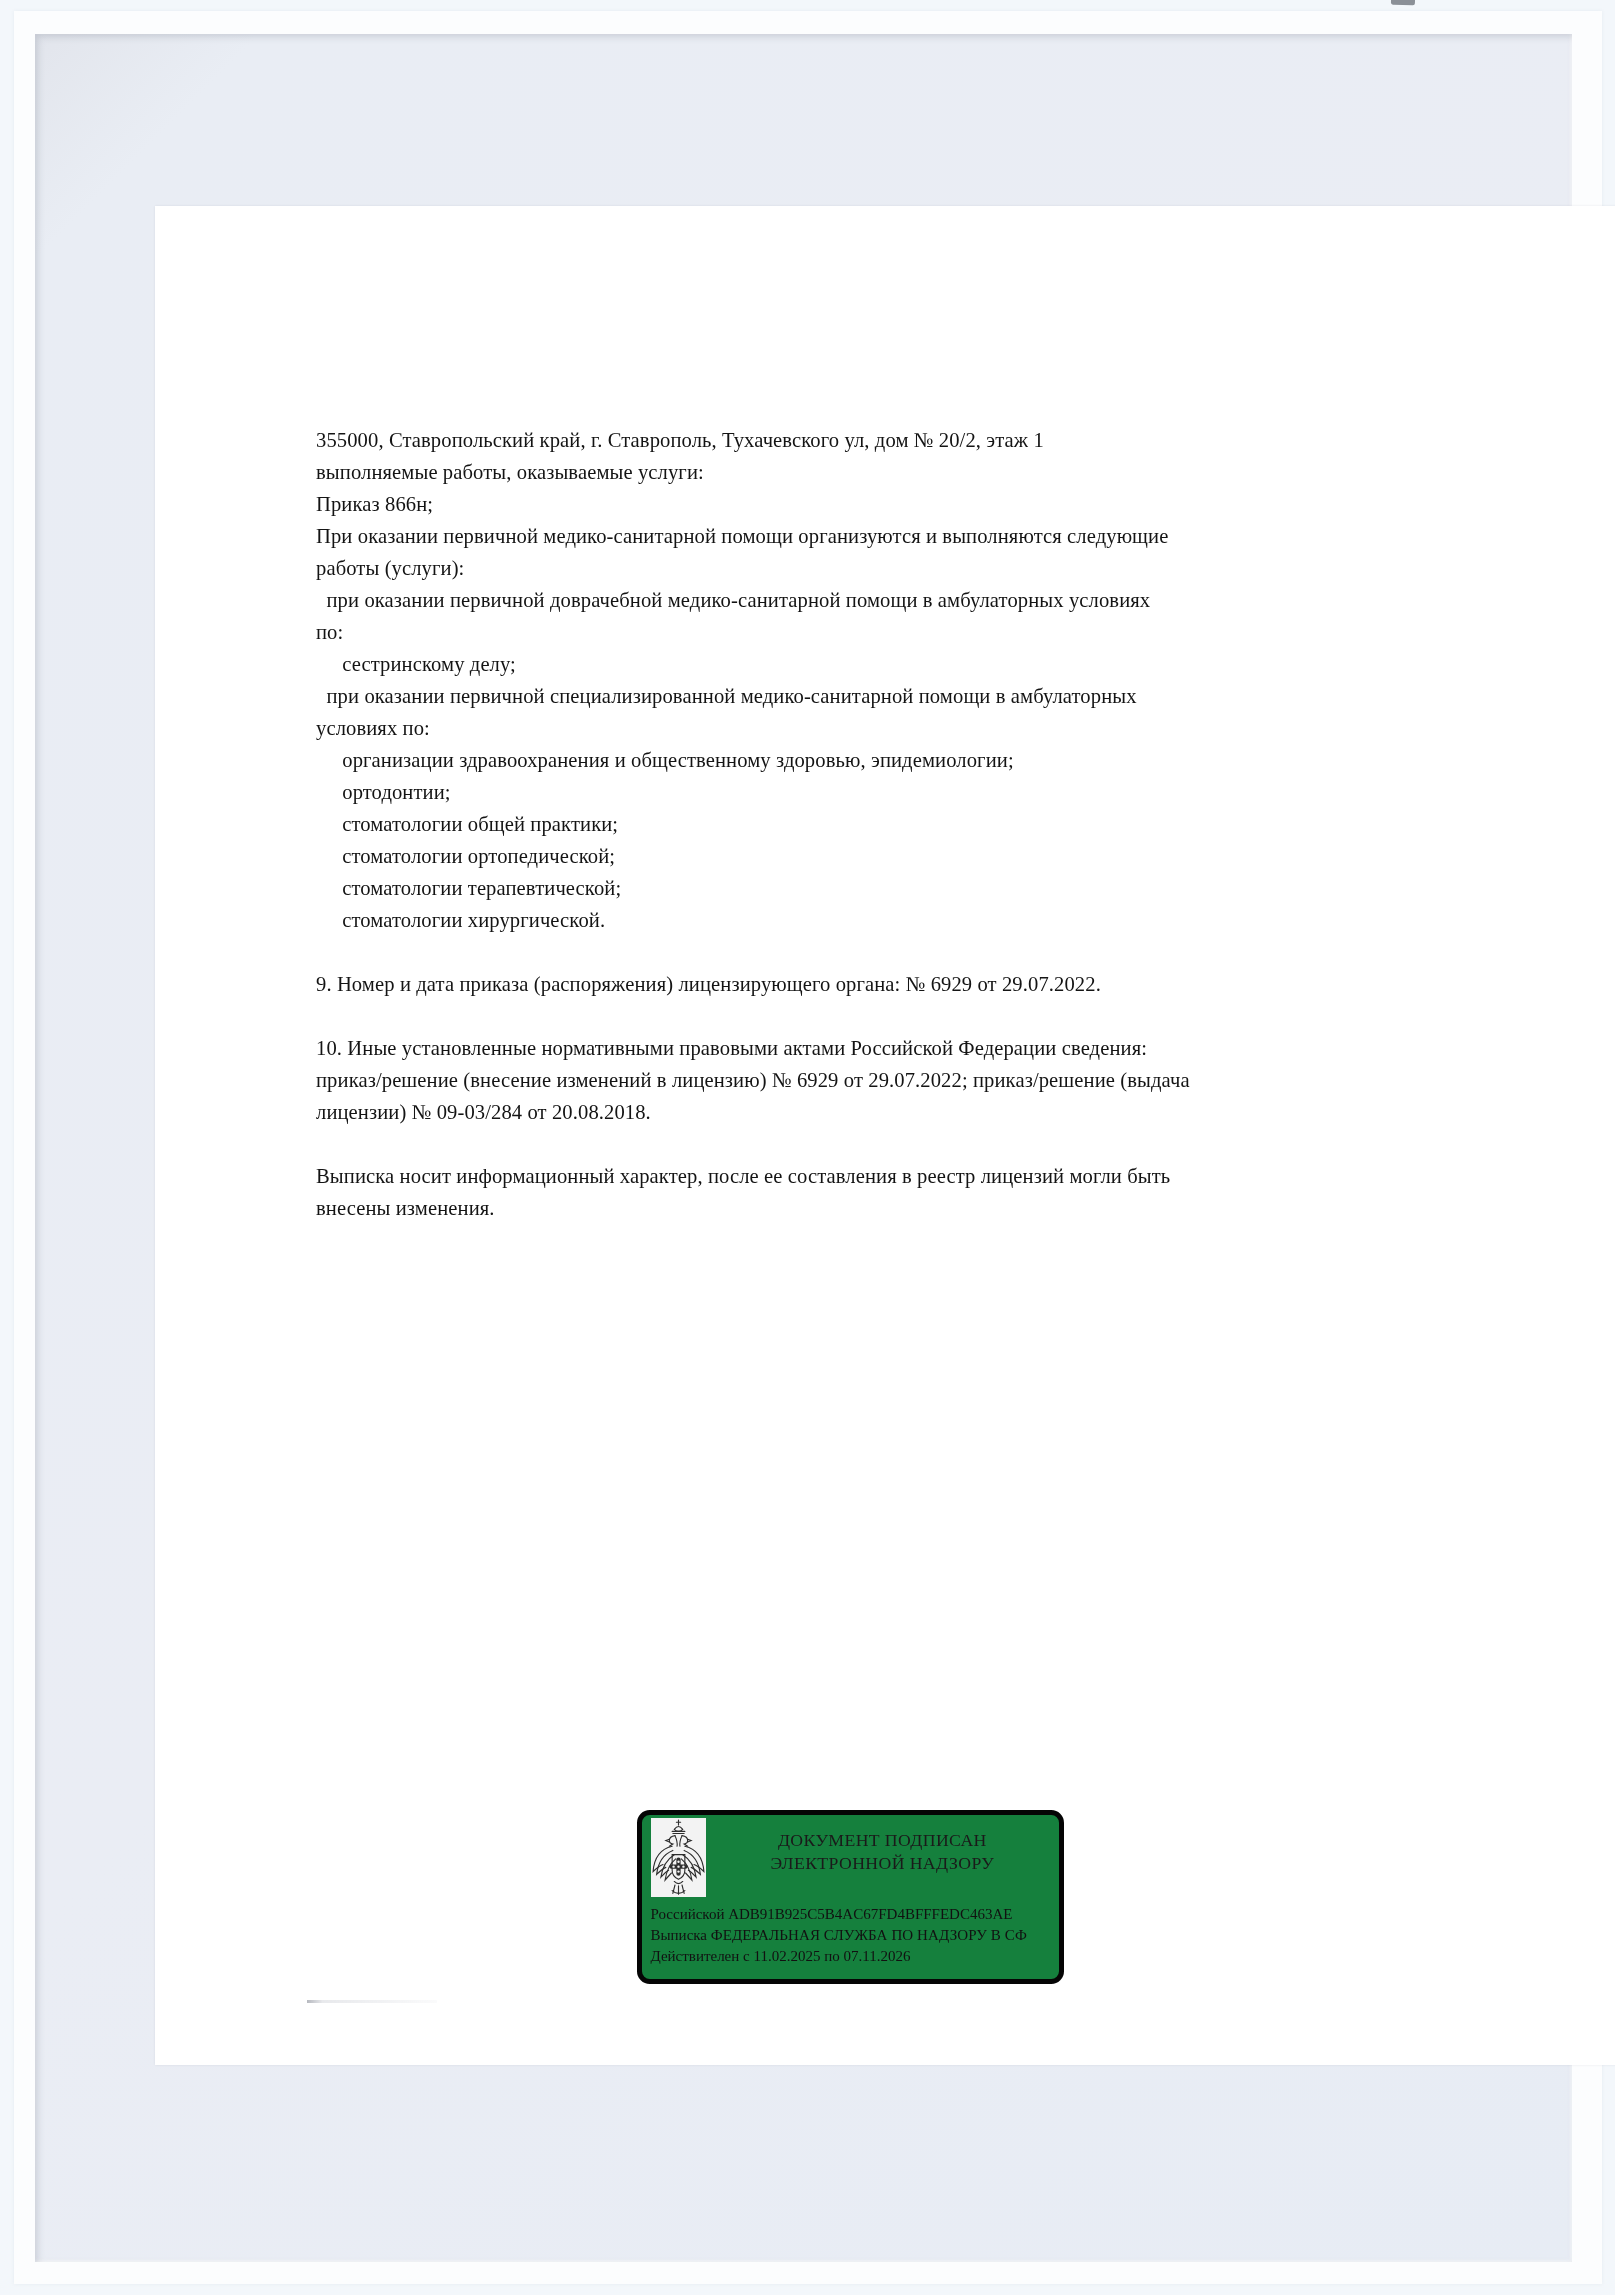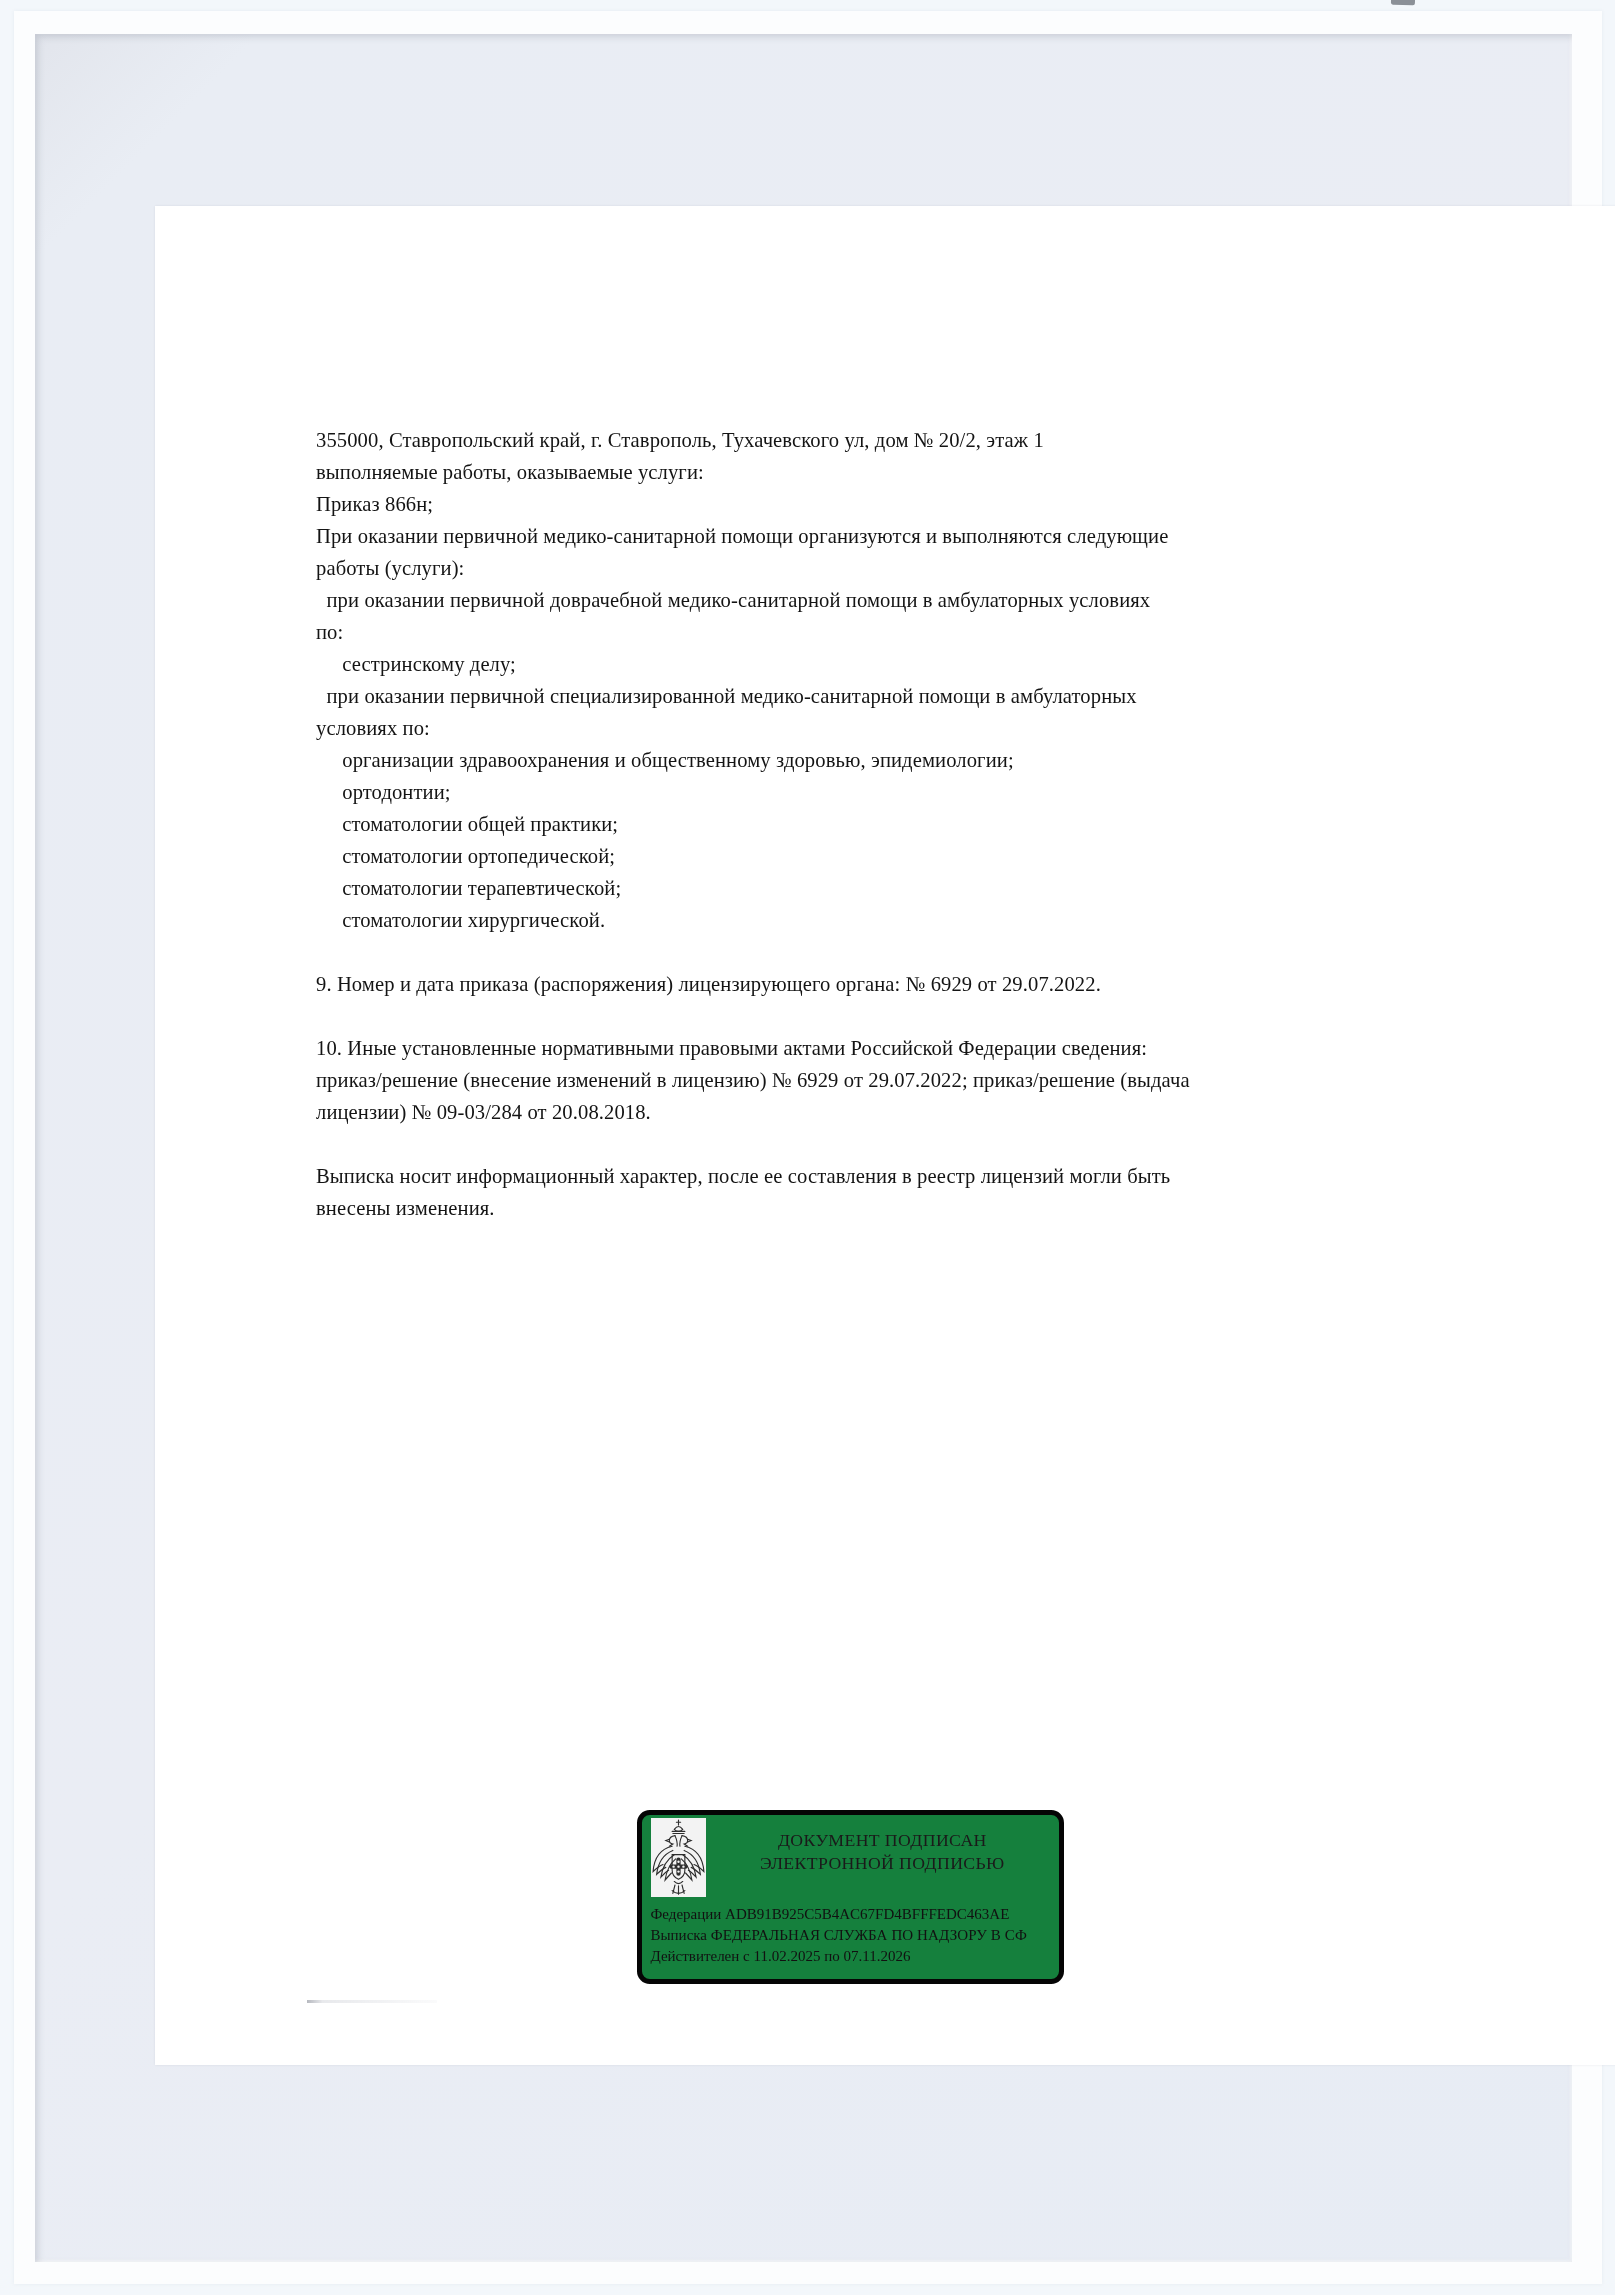--- a/index.html
+++ b/index.html
@@ -139,24 +139,24 @@
           <circle cx="39" cy="62" r="1.7"></circle>
           <circle cx="39" cy="76" r="1.7"></circle>
           <circle cx="32" cy="69" r="1.7"></circle>
           <circle cx="46" cy="69" r="1.7"></circle>
           <circle cx="39" cy="69" r="1.7"></circle>
         </g>
       </svg>
     </div>
     <div class="stamp-title">
       <div>ДОКУМЕНТ ПОДПИСАН</div>
-      <div>ЭЛЕКТРОННОЙ ПОДПИСЬЮ</div>
+      <div>ЭЛЕКТРОННОЙ НАДЗОРУ</div>
     </div>
     <div class="stamp-info">
-      <div><span>Федерации </span><span>ADB91B925C5B4AC67FD4BFFFEDC463AE</span></div>
+      <div><span>Российской </span><span>ADB91B925C5B4AC67FD4BFFFEDC463AE</span></div>
       <div><span>Выписка </span><span class="bold">ФЕДЕРАЛЬНАЯ СЛУЖБА ПО НАДЗОРУ В СФ</span></div>
       <div>Действителен с 11.02.2025 по 07.11.2026</div>
     </div>
   </div>
 
 </div>
 
 <div class="edge-artifact"></div>
 
 

